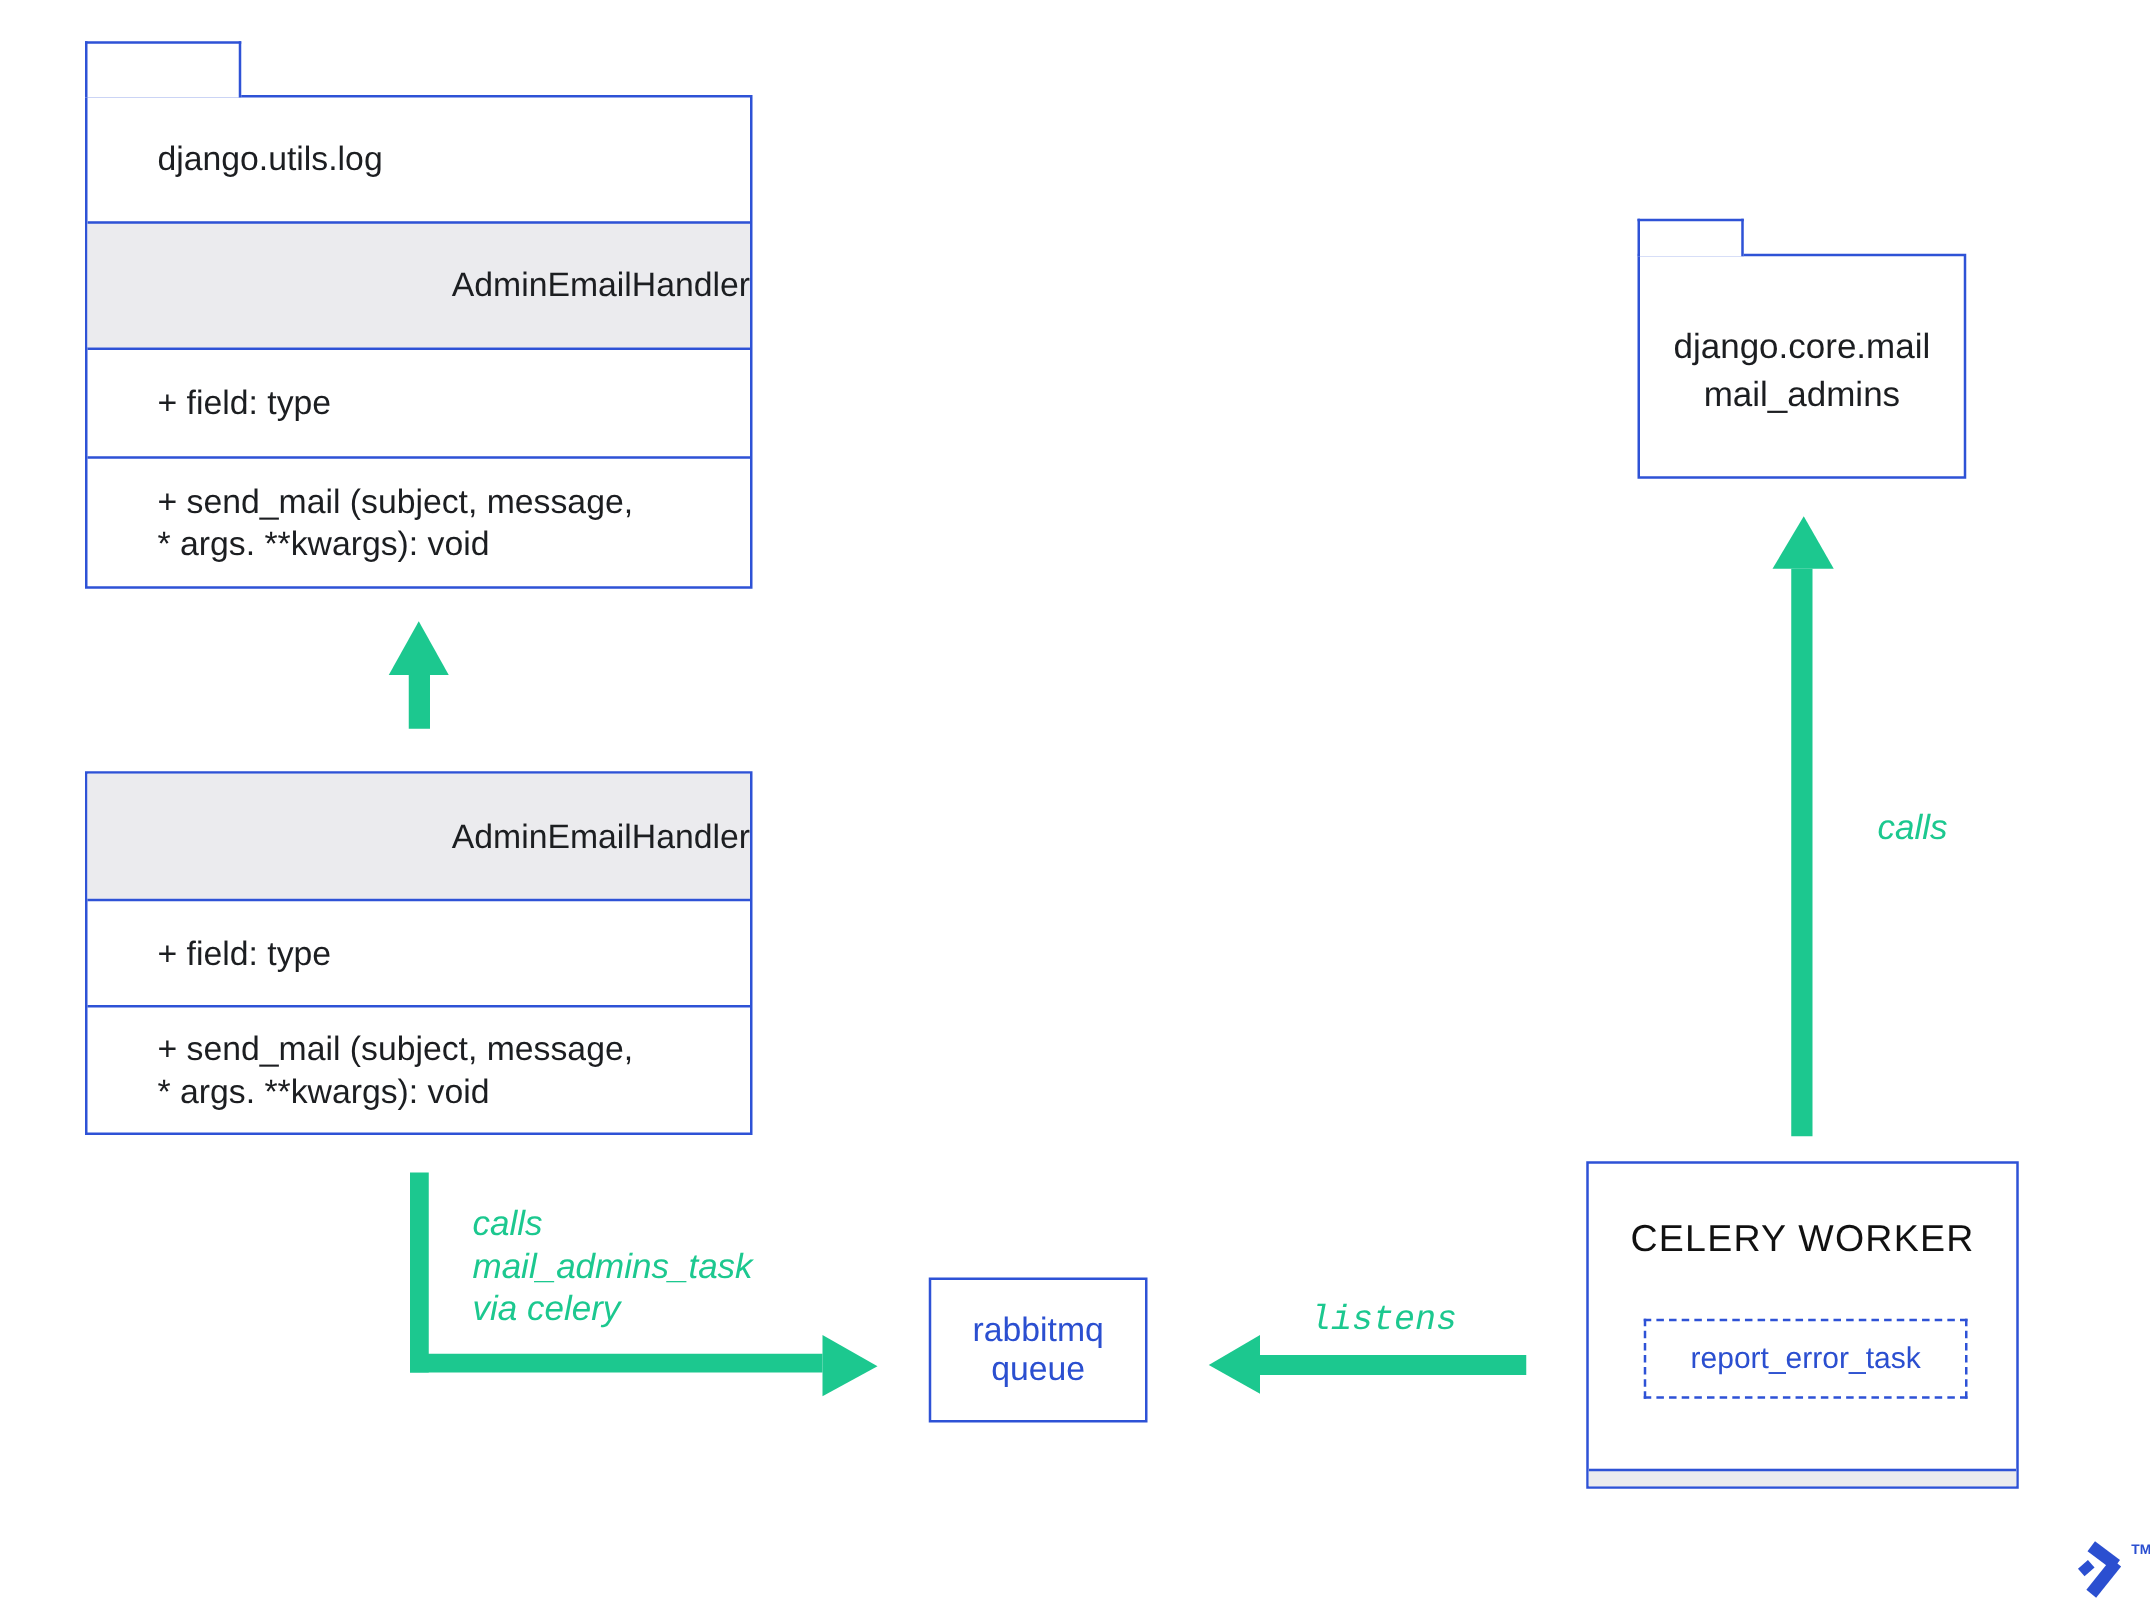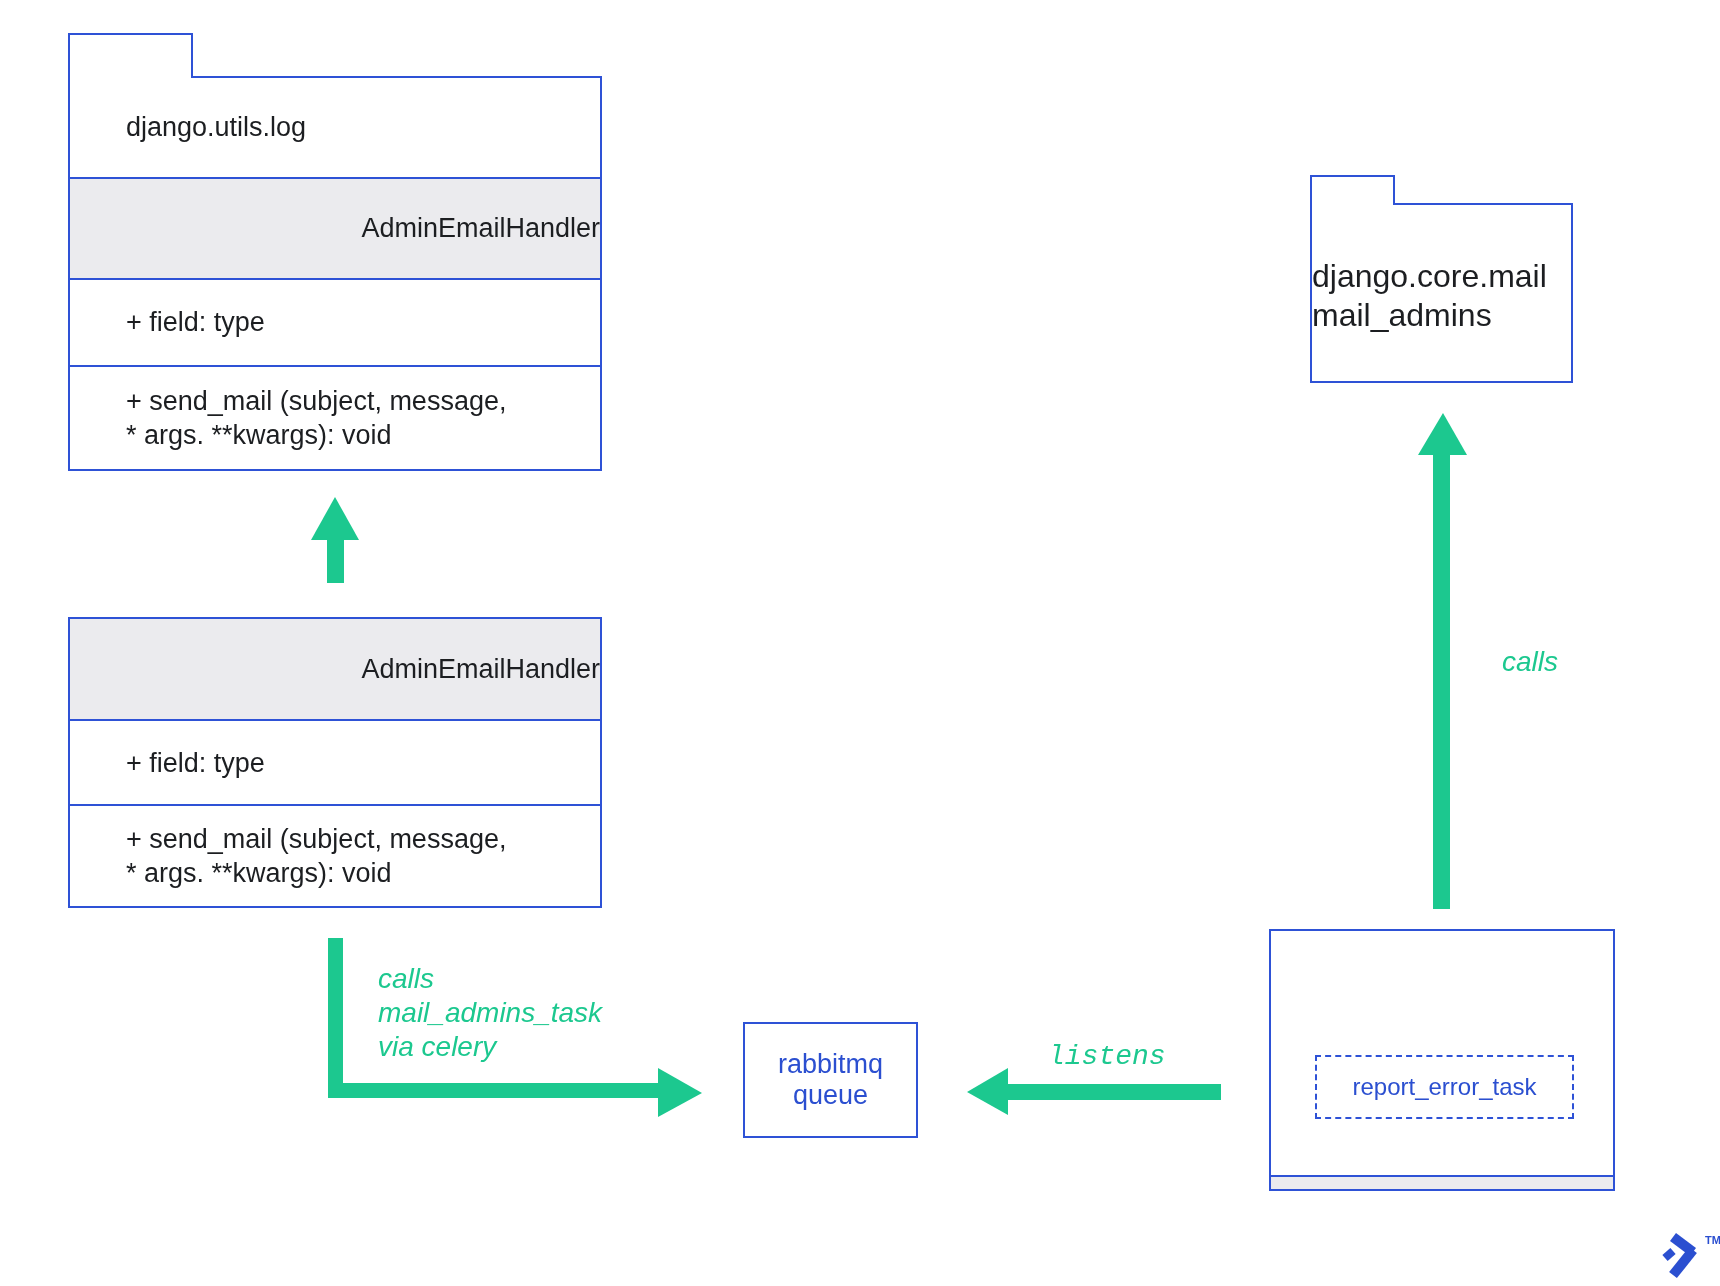--- a/index.html
+++ b/index.html
@@ -38,21 +38,21 @@
   
   .queue-box{position:absolute;border:2px solid var(--blue);background:#fff;display:flex;flex-direction:column;justify-content:center;align-items:center;font-size:27px;line-height:31px;color:var(--blue_text);text-align:center;z-index:2;}
 
   
   .celery-box{position:absolute;border:2px solid var(--blue);background:#fff;z-index:2;}
   .celery-title{position:absolute;top:44px;left:0;width:100%;text-align:center;font-size:30px;letter-spacing:1px;color:#111;}
   .task-box{position:absolute;left:44px;top:124px;width:259px;height:64px;border:2px dashed var(--blue);display:flex;align-items:center;justify-content:center;font-size:24px;color:var(--blue_text);}
   .celery-footer{position:absolute;left:0;right:0;bottom:0;height:14px;background:var(--gray);border-top:2px solid var(--blue);}
 
   
-  .pkg-text{position:absolute;width:100%;text-align:left;font-size:32px;line-height:39px;color:var(--ink);}
+  .pkg-text{position:absolute;width:100%;text-align:center;font-size:28px;line-height:39px;color:var(--ink);}
 
   
   .logo-wrap{position:absolute;left:1658px;top:1228px;width:62px;height:58px;z-index:5;}
   .logo-tm{position:absolute;left:47px;top:6px;font-size:11px;font-weight:bold;color:var(--blue_text);letter-spacing:0;}
 </style>
 </head>
 <body>
 
 <div class="canvas">
 
@@ -109,20 +109,21 @@
     <div>queue</div>
   </div>
 
   <div>
     <div class="tri tri-left" style="left:967px;top:1068px;"></div>
     <div class="shaft" style="left:1008px;top:1084px;width:213px;height:16px;"></div>
   </div>
   <div class="green-label" style="left:1048px;top:1040px;font-family:Liberation Mono, monospace;">listens</div>
 
   <div class="celery-box" style="left:1269px;top:929px;width:346px;height:262px;">
+    <div class="celery-title">CELERY WORKER</div>
     <div class="task-box">
       <span>report_error_task</span>
     </div>
     <div class="celery-footer"></div>
   </div>
 
   <div>
     <div class="tri tri-up-sm" style="left:1418px;top:413px;"></div>
     <div class="shaft" style="left:1433px;top:455px;width:17px;height:454px;"></div>
   </div>

